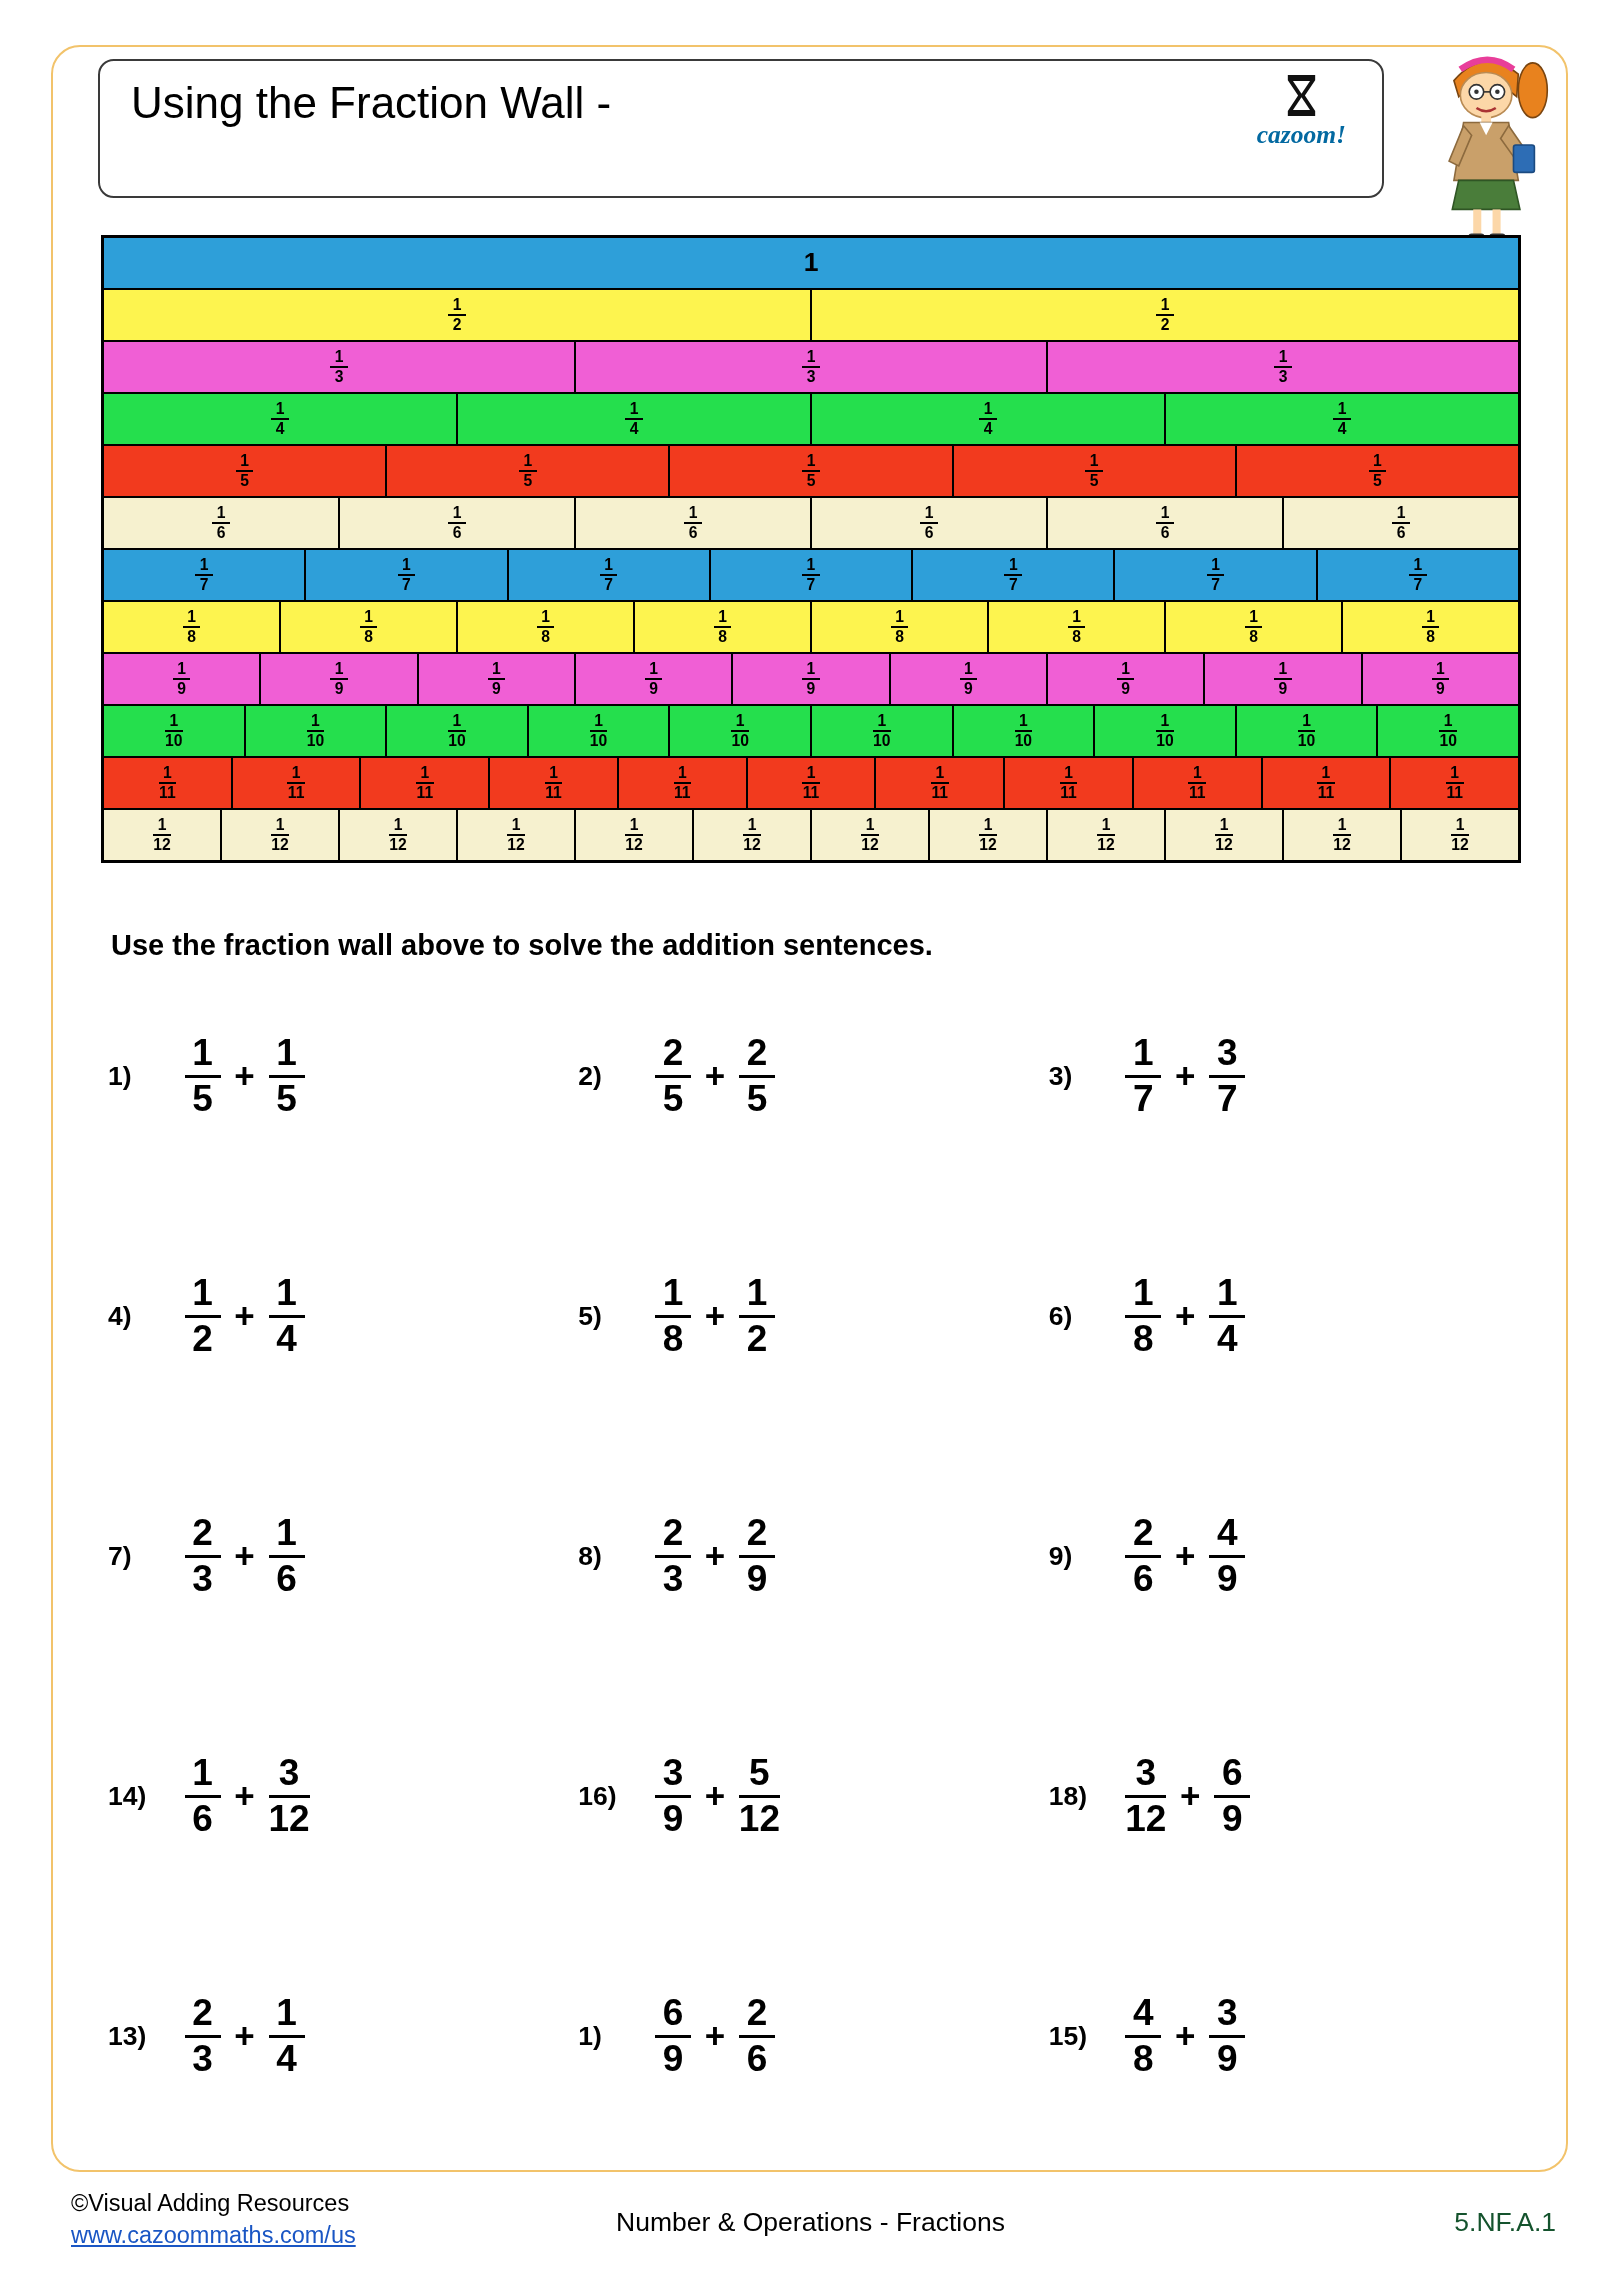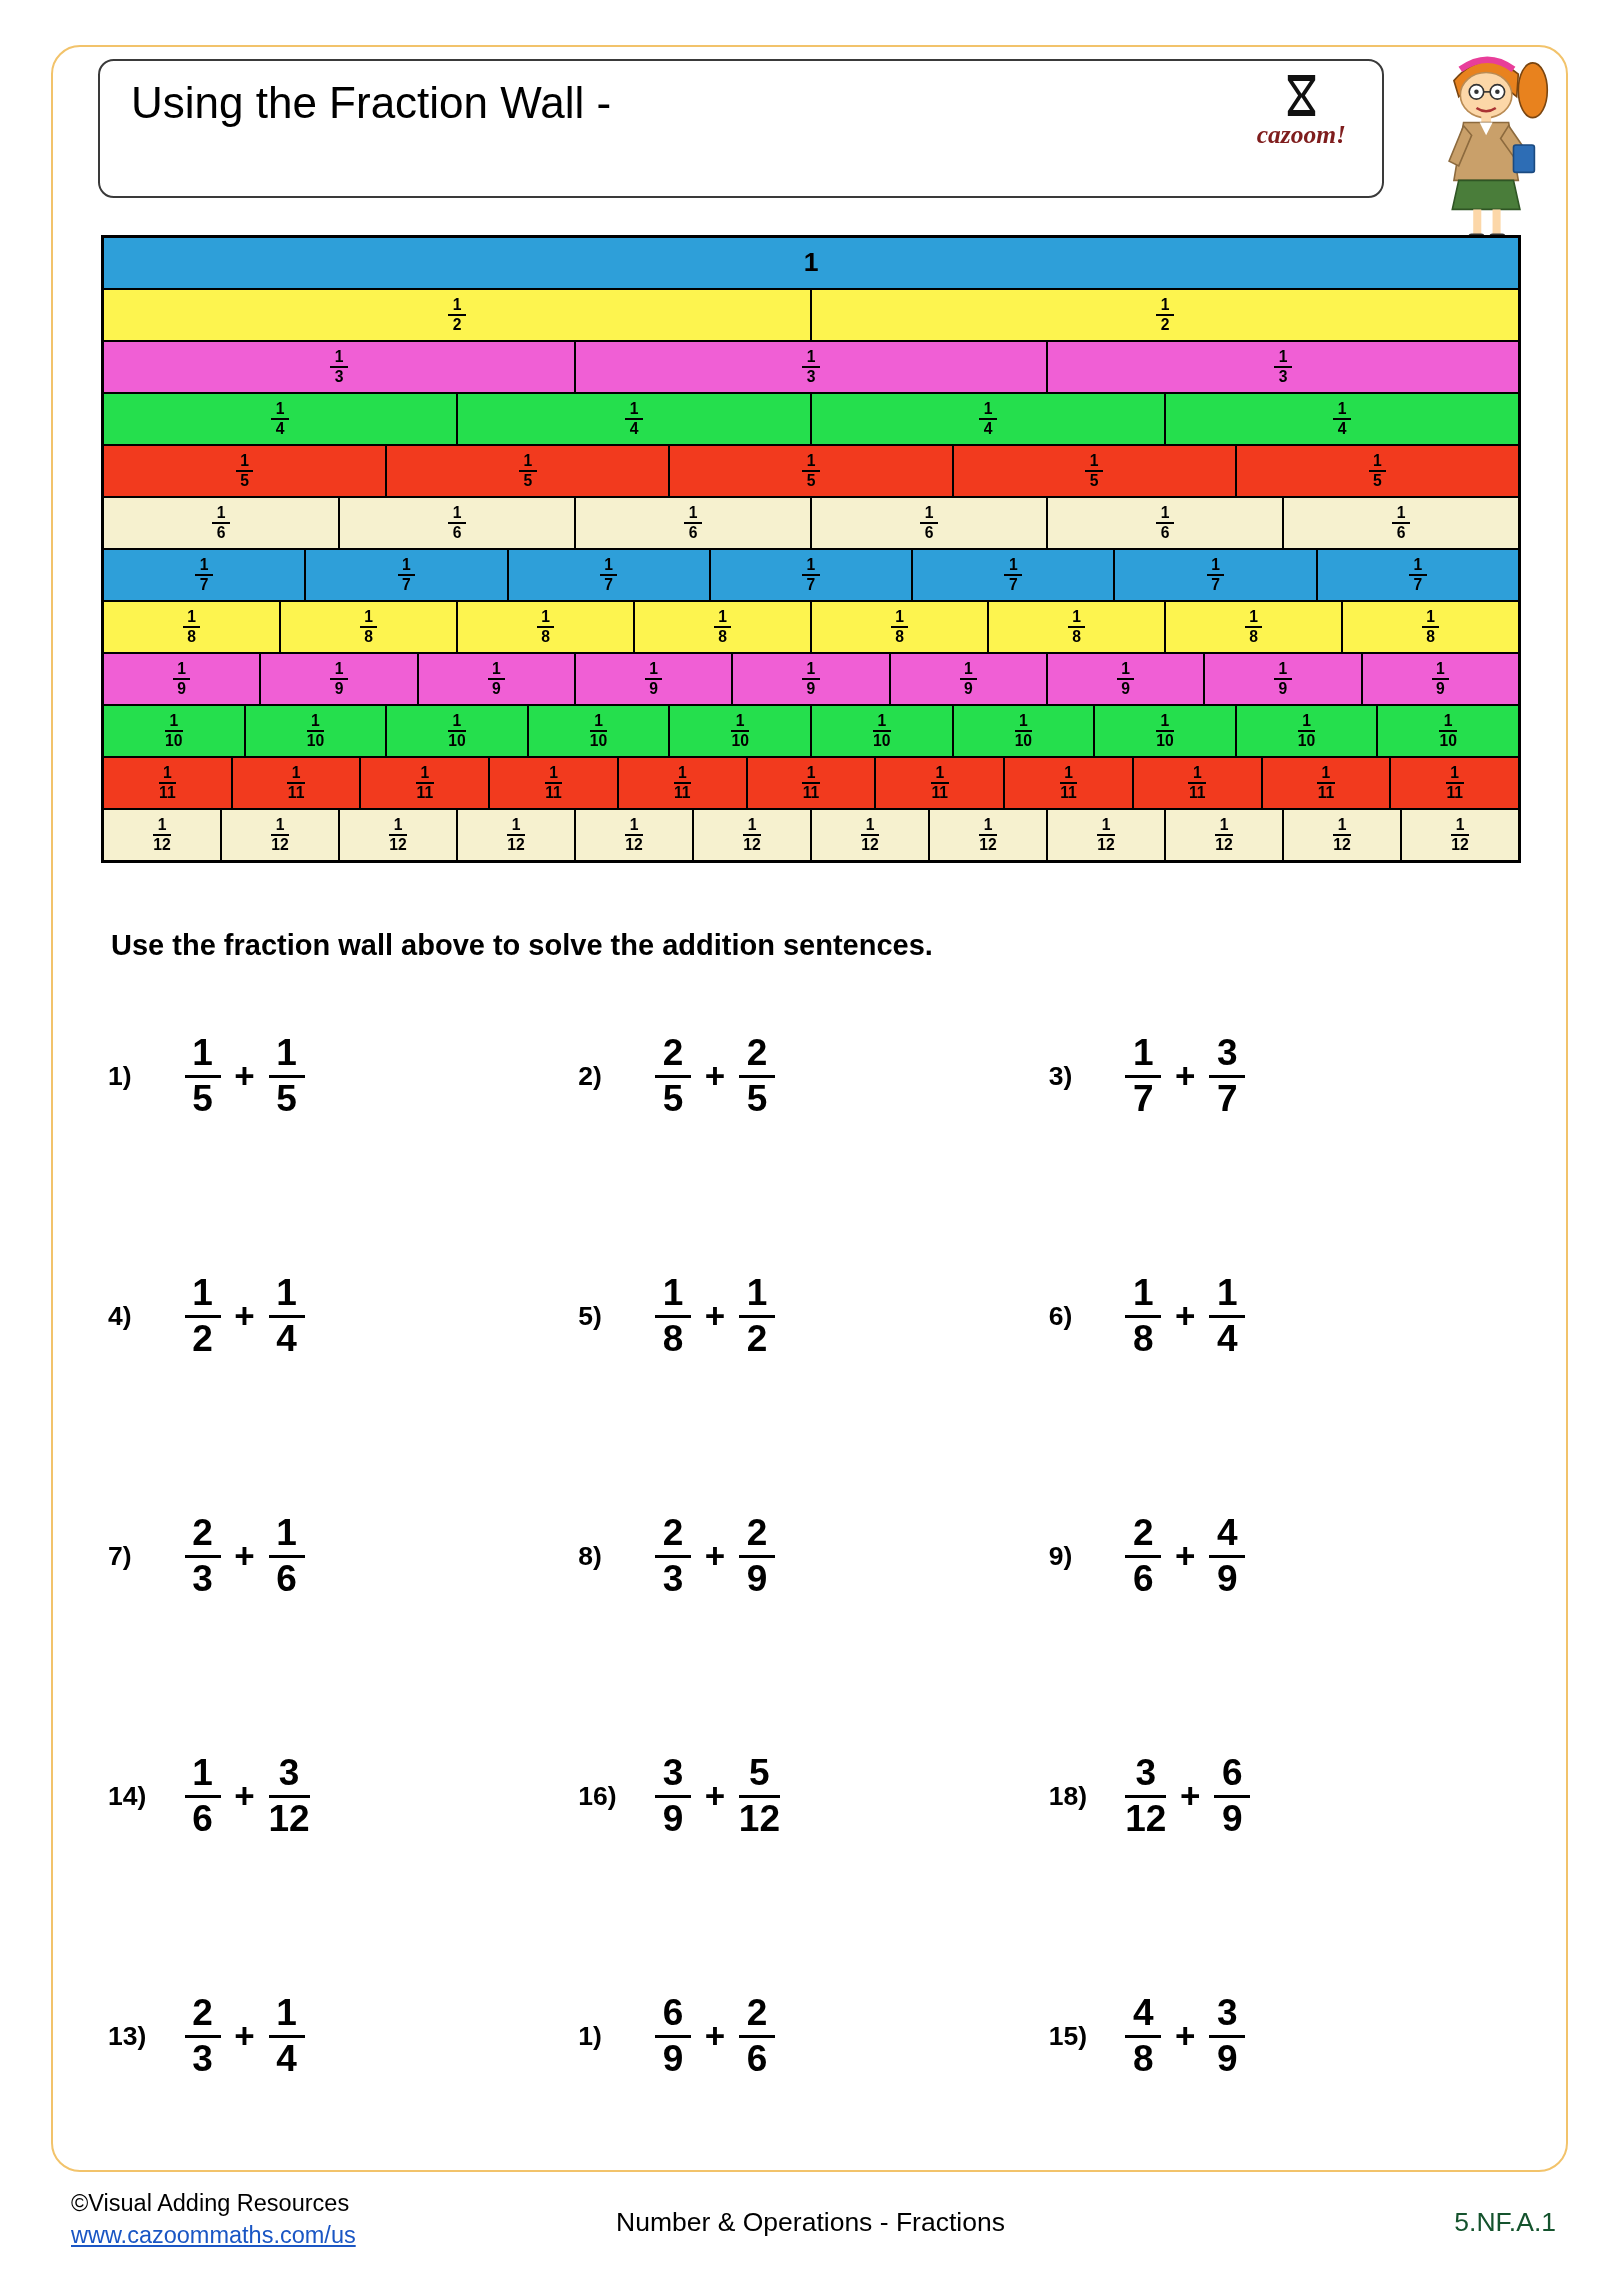--- a/index.html
+++ b/index.html
@@ -40,21 +40,21 @@
     position: absolute;
     right: 21.6px; top: 11.8px;
     width: 118px;
     text-align: center;
   }
   .logo-text {
     font-family: "Liberation Serif", serif;
     font-weight: 700;
     font-style: italic;
     font-size: 25.5px;
-    color: #7f1d1d;
+    color: #0369a1;
     margin-top: -2px;
   }
   .teacher {
     position: absolute;
     left: 1404px; top: 41px;
     width: 161px; height: 208px;
   }
   
   .wall {
     position: absolute;

